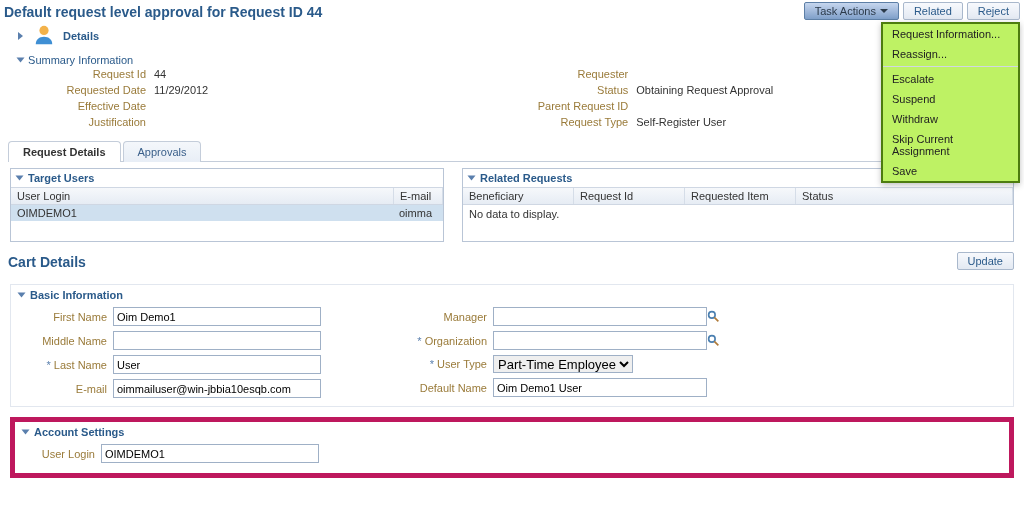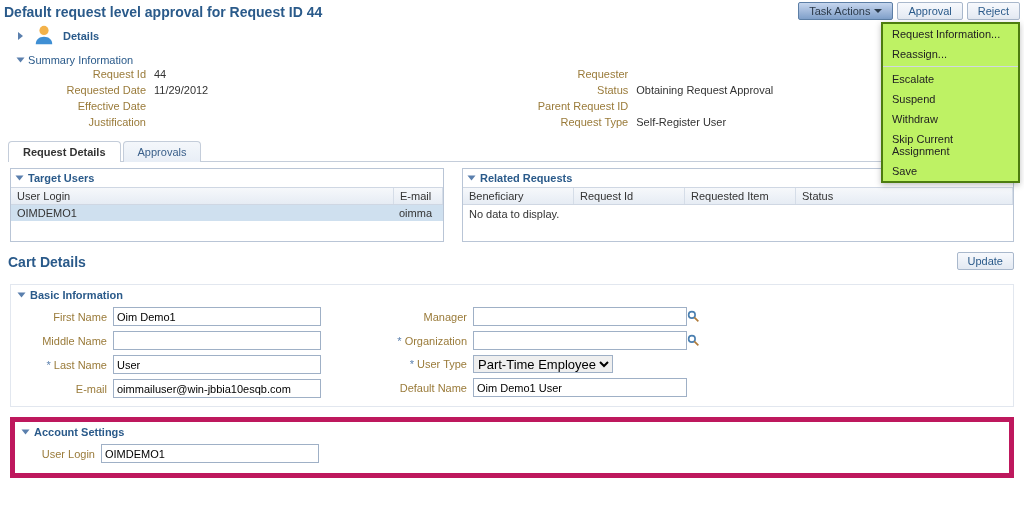--- a/index.html
+++ b/index.html
@@ -35,21 +35,21 @@
 .grid-head{display:flex;background:linear-gradient(#f6f8fb,#e6ecf4);border-top:1px solid #cfd7e3;border-bottom:1px solid #cfd7e3}
 .grid-head .cell{padding:2px 6px;border-right:1px solid #d5dde8;font-size:11px;color:#333}
 .grid-row{display:flex}
 .grid-row .cell{padding:2px 6px;font-size:11px}
 .grid-row.sel{background:#cfe0ef}
 .nodata{padding:3px 6px;color:#333}
 .cart-hdr{display:flex;align-items:flex-end;padding:10px 10px 6px 8px}
 .cart-hdr .t{color:#2a5a8a;font-size:14px;font-weight:bold;flex:1}
 .form-block{border:1px solid #e2e7ef;margin:8px 10px 0 10px}
 .block-title{color:#2a5a8a;font-weight:bold;padding:4px 8px;display:flex;align-items:center;gap:4px}
-.form-grid{display:flex;padding:2px 10px 8px 10px;gap:50px}
+.form-grid{display:flex;padding:2px 10px 8px 10px;gap:70px}
 .fcol{display:flex;flex-direction:column;gap:5px}
 .frow{display:flex;align-items:center}
 .frow .flabel{color:#9a7b3a;width:86px;text-align:right;padding-right:6px}
 .frow .flabel .req{color:#5a7fad}
 .frow input[type=text]{height:15px;border:1px solid #9fb0c6;font-size:11px;padding:1px 3px}
 .frow input.w1{width:200px}
 .frow input.w2{width:206px}
 .frow select{height:18px;border:1px solid #9fb0c6;font-size:13px}
 .mg-icon{width:13px;height:13px;display:inline-block}
 .mg-icon svg{width:13px;height:13px}
@@ -73,21 +73,21 @@
 <body>
 <div class="page">
 
 <div class="header">
   <div class="title">Default request level approval for Request ID 44</div>
   <div class="hdr-actions">
     <button class="btn dropdown">
       <span>Task Actions</span>
       <span class="chev"></span>
     </button>
-    <button class="btn">Approval</button>
+    <button class="btn">Related</button>
     <button class="btn">Reject</button>
   </div>
   <div class="dropdown-menu">
     <div class="item">Request Information...</div>
     <div class="item">Reassign...</div>
     <div class="sep"></div>
     <div class="item">Escalate</div>
     <div class="item">Suspend</div>
     <div class="item">Withdraw</div>
     <div class="item">Skip Current Assignment</div>

